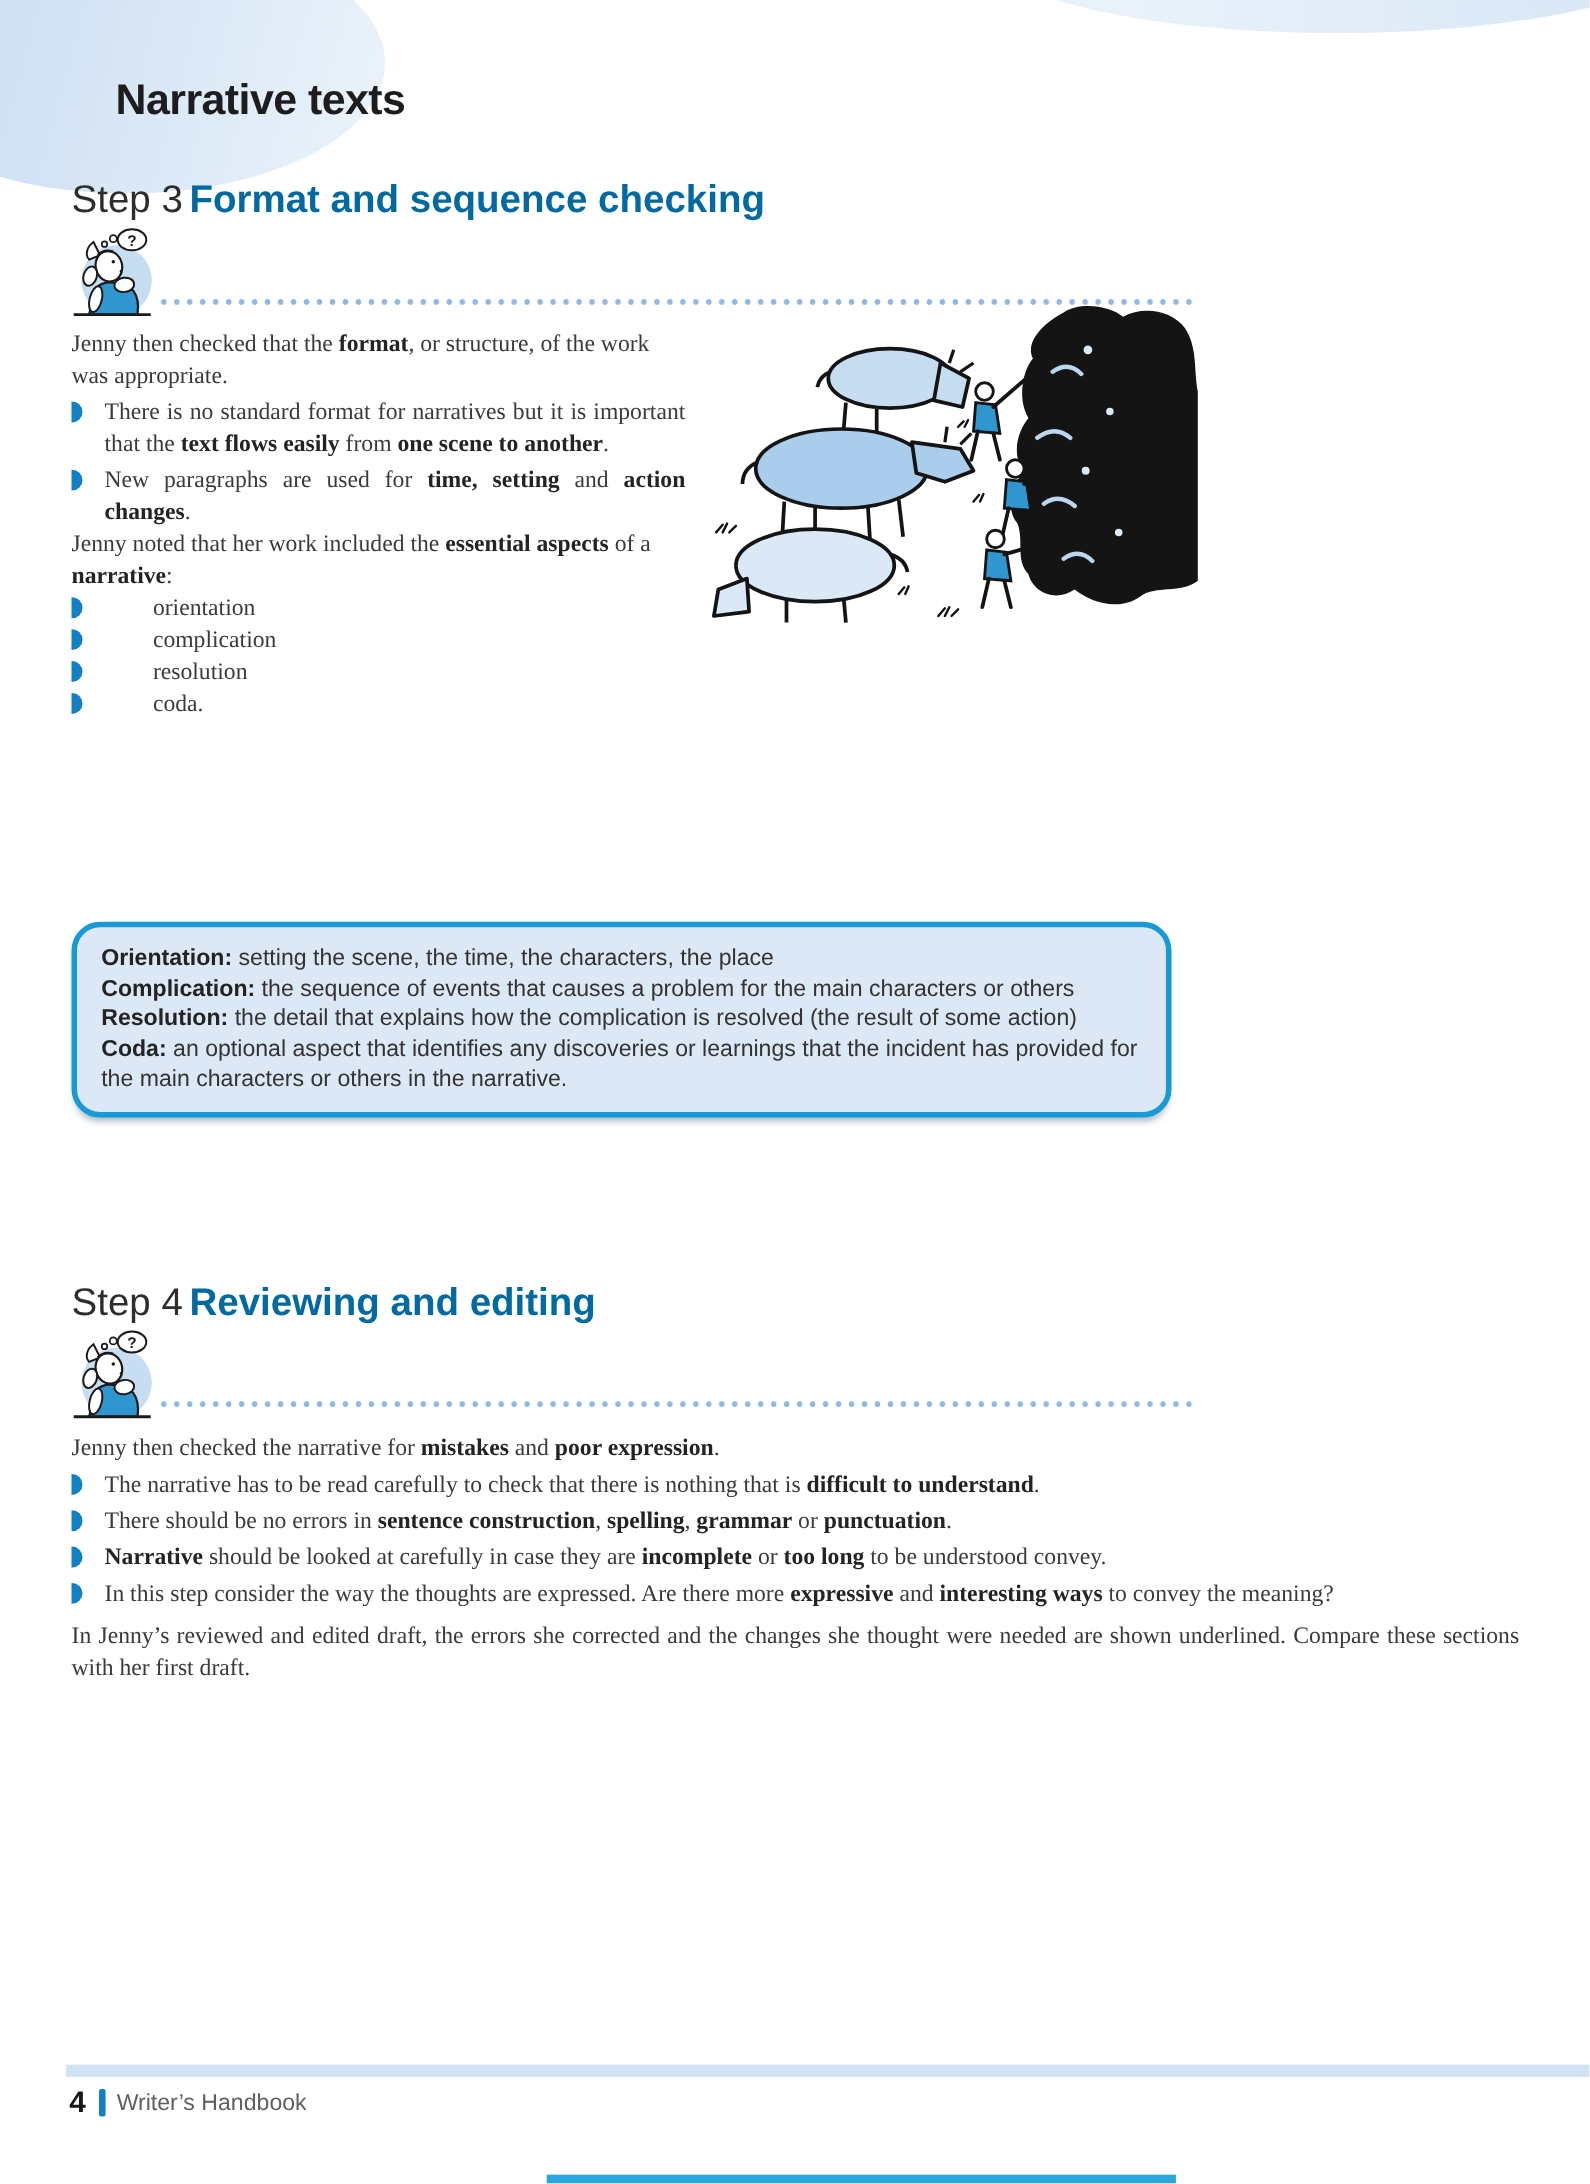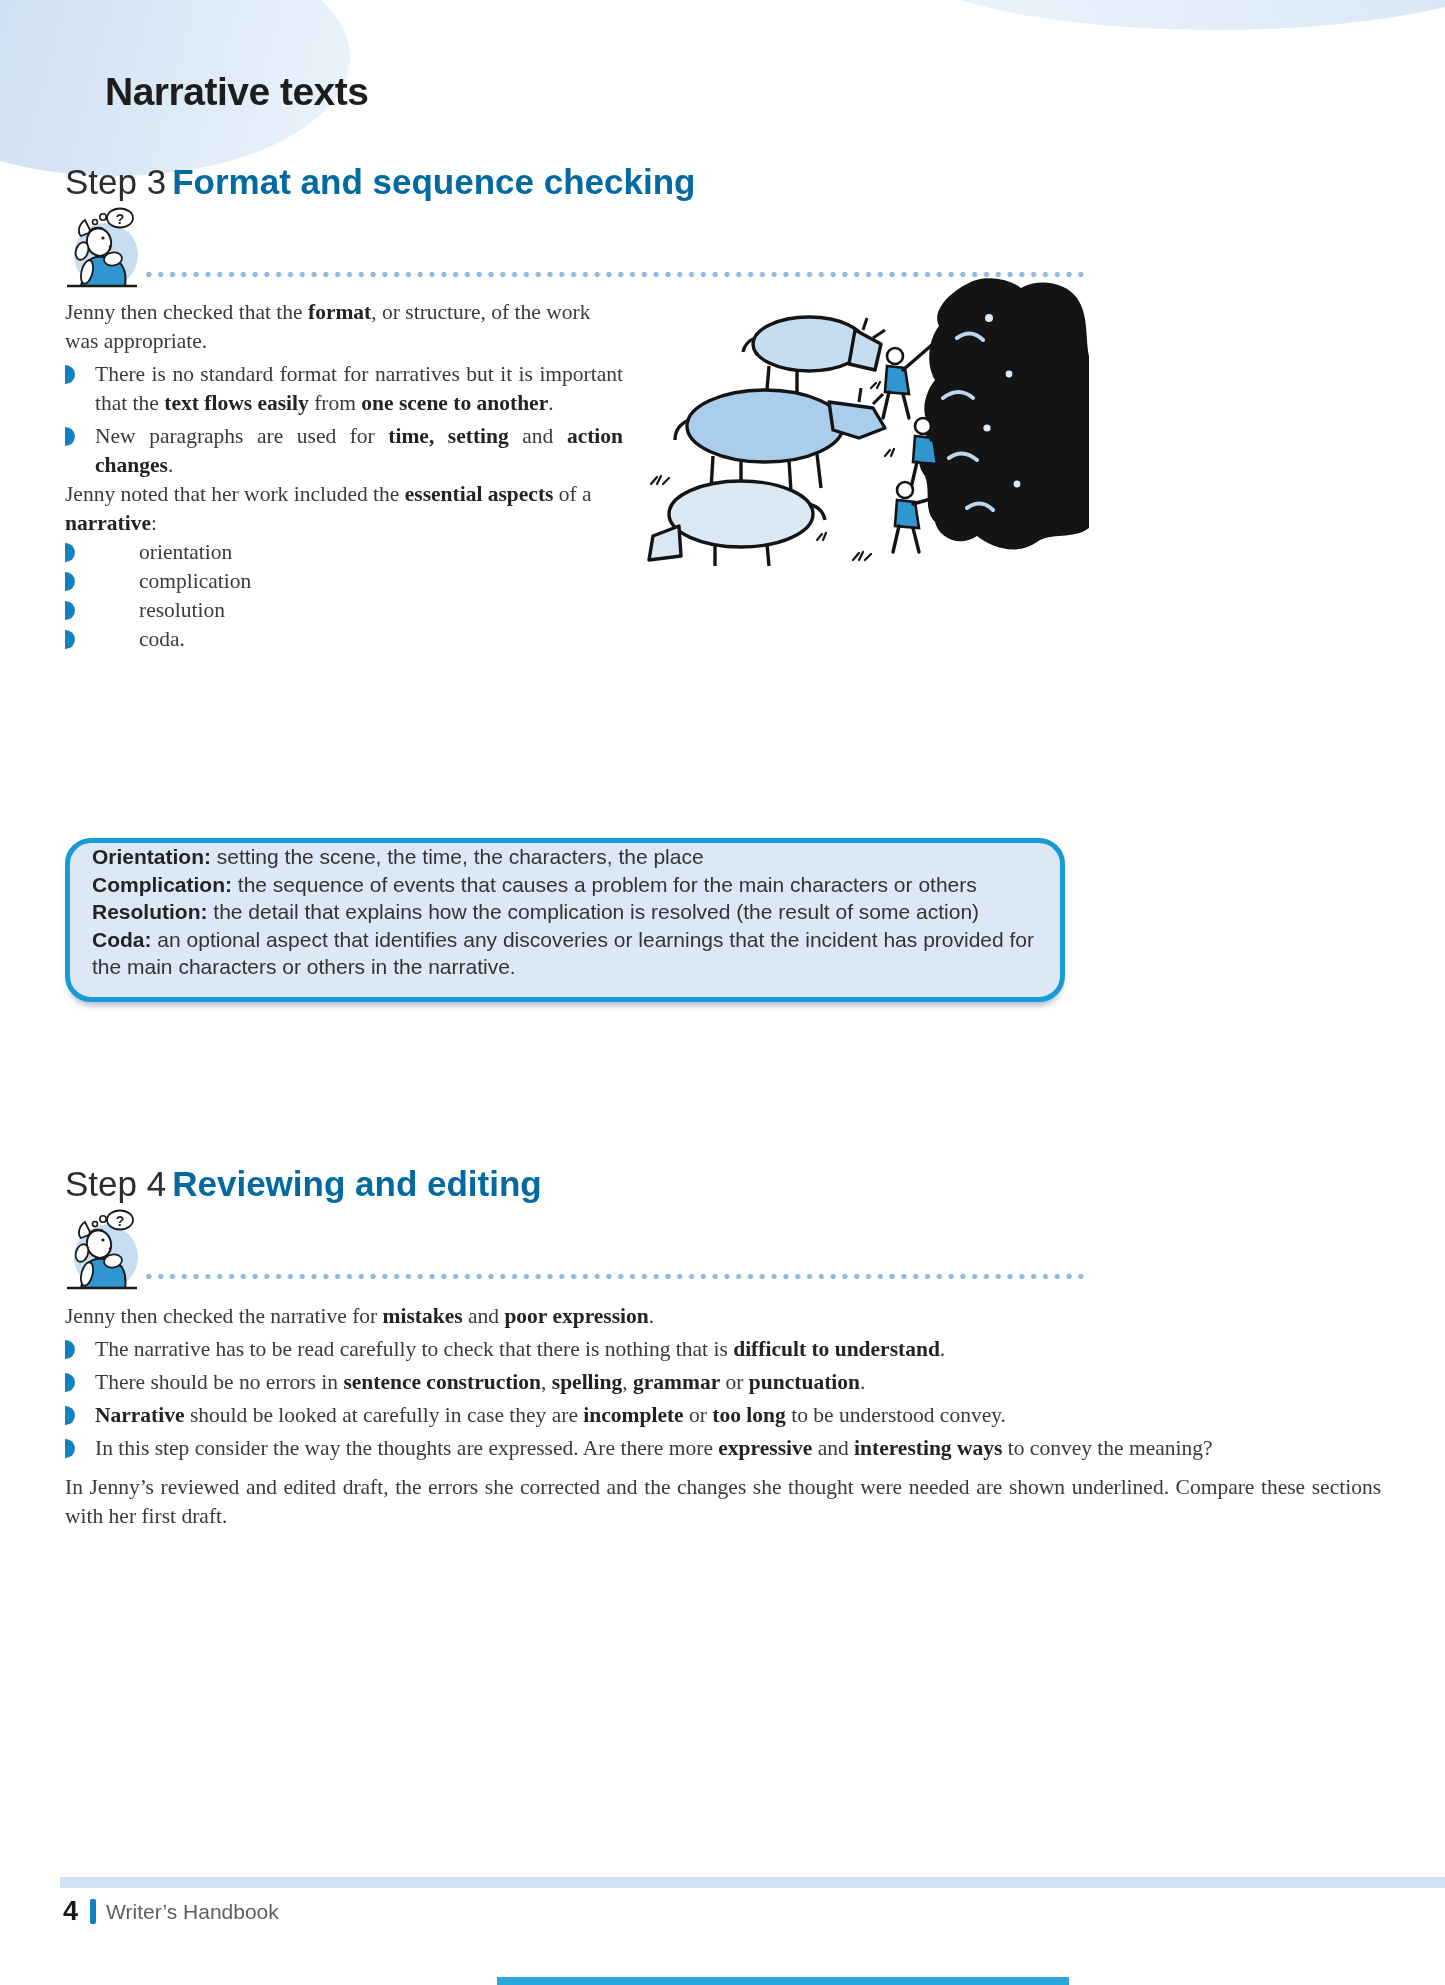--- a/index.html
+++ b/index.html
@@ -75,21 +75,21 @@
     position: absolute; left: 572px; top: 118px;
     width: 452px; height: 290px;
   }
 
   .callout {
     margin-top: 184px;
     width: 1000px;
     border: 5px solid #189ad6;
     border-radius: 26px;
     background: #dce8f5;
-    padding: 0 22px 16px 22px;
+    padding: 14px 22px 16px 22px;
     box-shadow: 0 7px 7px -4px rgba(90,120,150,0.55);
   }
   .callout .entry { font-size: 21px; line-height: 27.5px; color: #333; }
 
   .footer-rule {
     position: absolute; left: 60px; right: 0; top: 1877px;
     height: 11px; background: #cfe1f3;
   }
   .footer {
     position: absolute; left: 63px; top: 1896px;

